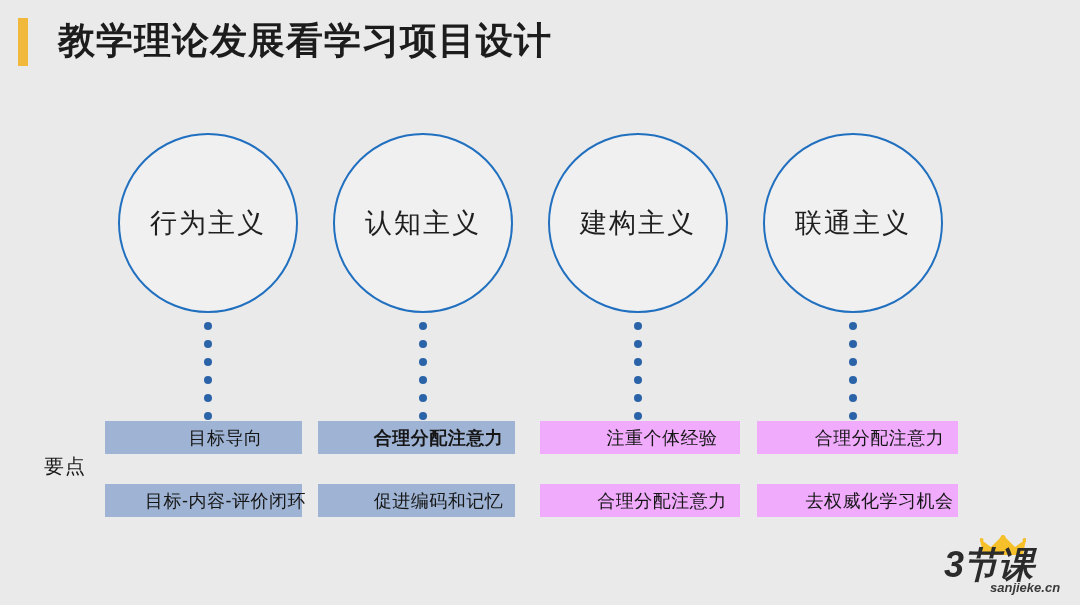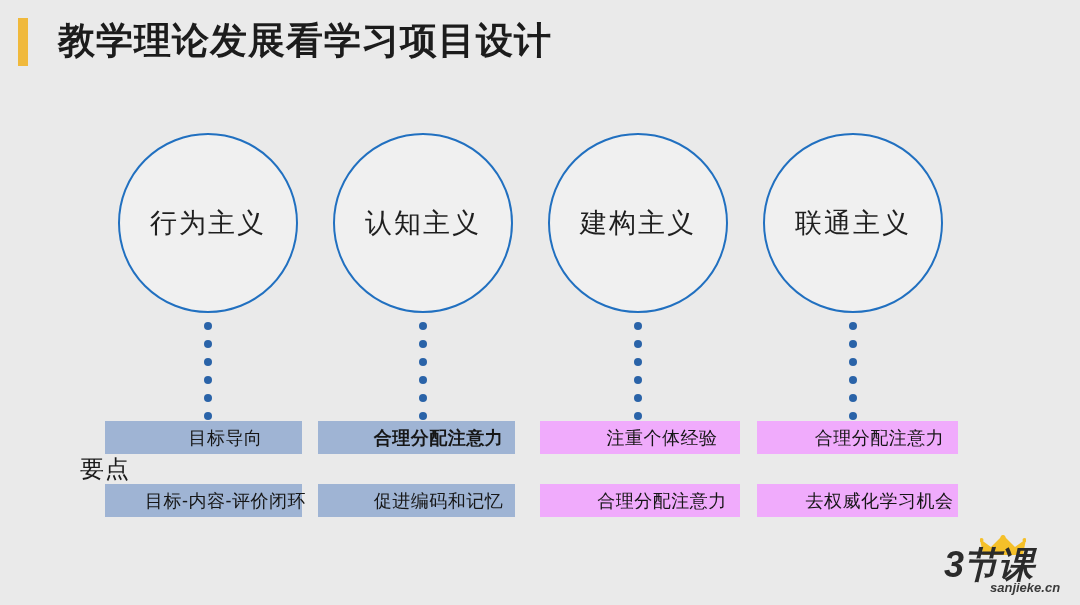--- a/index.html
+++ b/index.html
@@ -102,24 +102,23 @@
     padding-left: 44px;
   }
   .tone-dark { background: #9fb4d4; }
   .tone-light { background: #f0abfc; }
 
   
   .axis-label {
     position: absolute;
     left: 44px;
     top: 453px;
-    font-size: 24px;
+    font-size: 20px;
     color: #1a1a1a;
     letter-spacing: 1px;
-    margin-left: 36px;
   }
 
   
   .logo {
     position: absolute;
     right: 18px;
     bottom: 10px;
     width: 118px;
     height: 60px;
     text-align: center;

